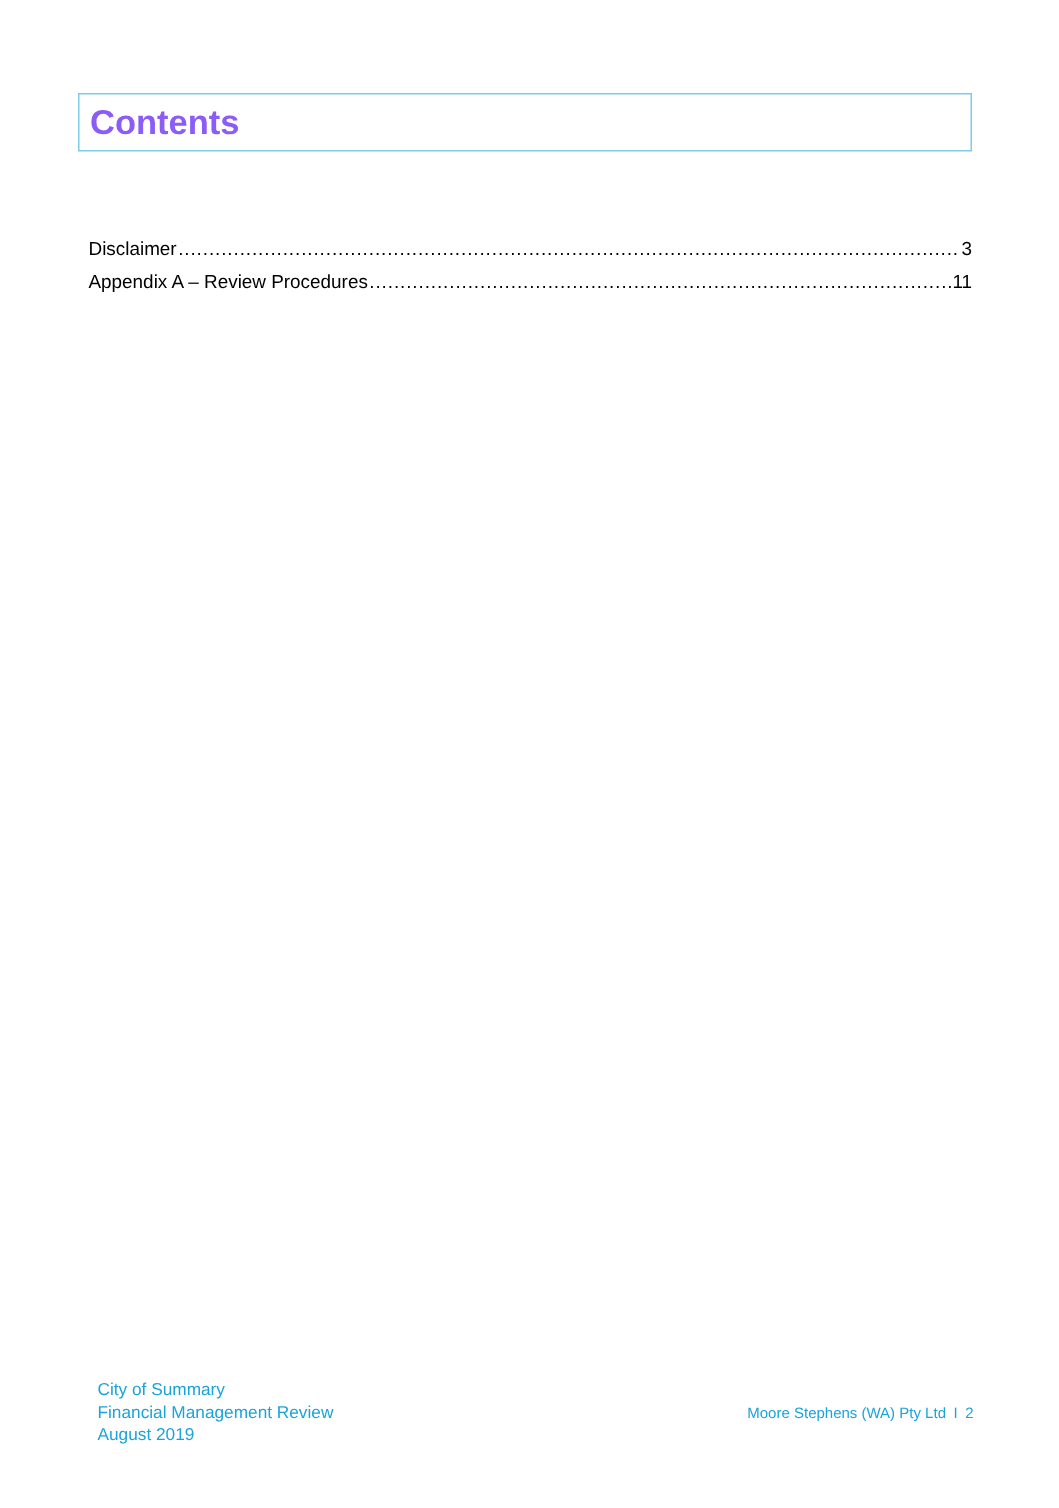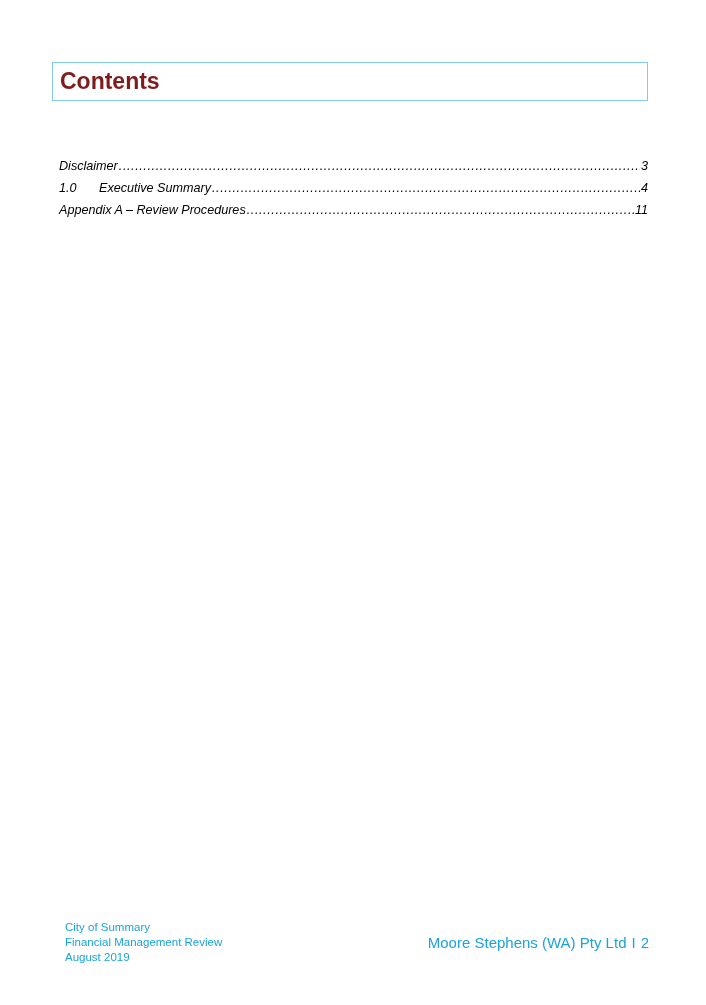--- a/index.html
+++ b/index.html
@@ -1,47 +1,41 @@
 <!DOCTYPE html>
 <html><head>
   <meta charset="utf-8">
   <style>
     html, body { margin:0; padding:0; background:#ffffff; }
     body { width:706px; height:1005px; position:relative; font-family:"Liberation Sans", sans-serif; color:#000; overflow:hidden; }
     .title-box { position:absolute; left:52px; top:62px; width:596px; height:39px; border:1px solid #7fcbe8; box-sizing:border-box; }
-    .title-box .title { position:absolute; left:7px; top:5px; font-size:23px; font-weight:bold; color:#7f1d1d; }
+    .title-box .title { position:absolute; left:7px; top:5px; font-size:23px; font-weight:bold; color:#8b5cf6; }
     .toc { position:absolute; left:59px; top:155px; width:589px; }
-    .toc-row { display:flex; align-items:baseline; height:22px; font-size:12.6px; line-height:22px;font-style:italic; }
+    .toc-row { display:flex; align-items:baseline; height:22px; font-size:12.6px; line-height:22px; }
     .toc-num { width:40px; flex:none; }
     .toc-label { flex:none; white-space:nowrap; }
     .toc-dots { flex:1 1 auto; overflow:hidden; white-space:nowrap; margin:0 1px; letter-spacing:0.6px; color:#000; }
     .toc-dots::after { content:"..................................................................................................................................................................................................................................................................."; }
     .toc-page { flex:none; text-align:right; }
     .footer-left { position:absolute; left:65px; top:920px; font-size:11.5px; line-height:15px; color:#1ba3db; }
-    .footer-right { position:absolute; right:57px; top:935px; font-size:15px; line-height:15px; color:#1ba3db; white-space:nowrap;padding-left:44px; }
+    .footer-right { position:absolute; right:57px; top:935px; font-size:10px; line-height:15px; color:#1ba3db; white-space:nowrap;padding-left:44px; }
     .footer-right .sep { margin:0 5px; }
   </style>
 </head>
 <body>
 
 <div class="title-box">
   <div class="title">Contents</div>
 </div>
 
 <div class="toc">
   <div class="toc-row">
     <span class="toc-label">Disclaimer</span>
     <span class="toc-dots"></span>
     <span class="toc-page">3</span>
-  </div>
-  <div class="toc-row">
-    <span class="toc-num">1.0</span>
-    <span class="toc-label">Executive Summary </span>
-    <span class="toc-dots"></span>
-    <span class="toc-page">4</span>
   </div>
   <div class="toc-row">
     <span class="toc-label">Appendix A – Review Procedures </span>
     <span class="toc-dots"></span>
     <span class="toc-page">11</span>
   </div>
 </div>
 
 <div class="footer-left">
   <div>City of Summary</div>

